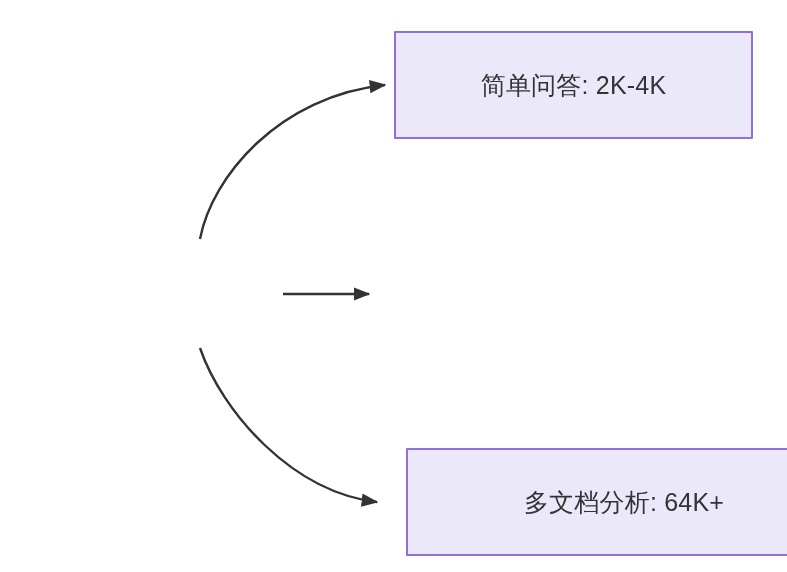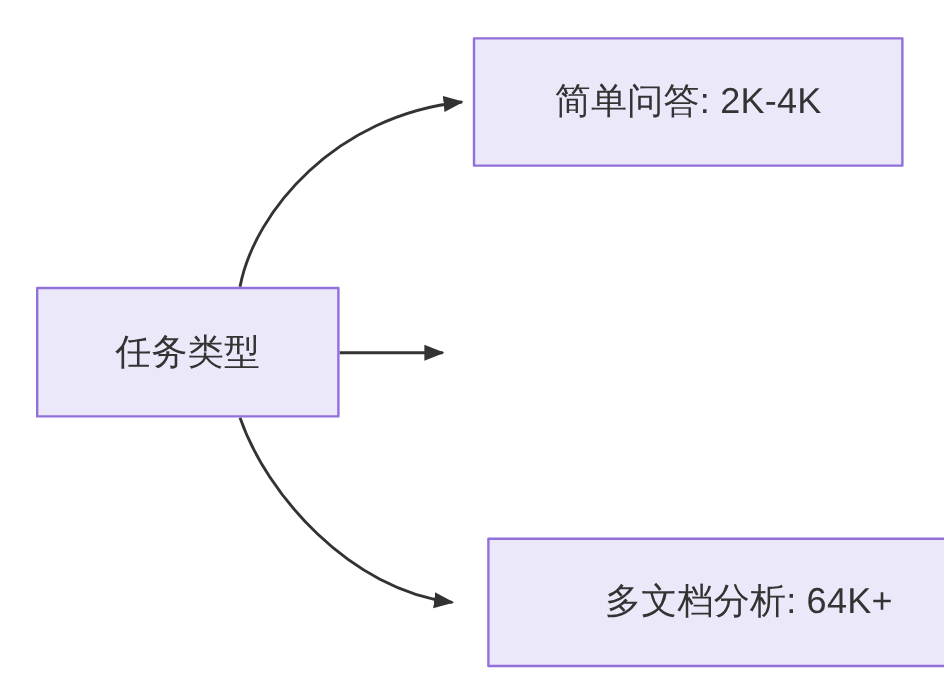--- a/index.html
+++ b/index.html
@@ -28,21 +28,21 @@
     background: #ebe8fa;
     border: 2px solid #9270db;
     border-radius: 1px;
     display: flex;
     align-items: center;
     justify-content: center;
     text-align: center;
   }
   .node-label {
     color: #333333;
-    font-size: 30px;
+    font-size: 25px;
     line-height: 1.2;
     letter-spacing: 0.2px;
     white-space: nowrap;
   }
   #node-source {
     left: 30px;
     top: 239px;
     width: 253px;
     height: 109px;
   }
@@ -78,23 +78,20 @@
       </marker>
     </defs>
 
     <path d="M200,239 C212,176 280,96 385,85" fill="none" stroke="#333333" stroke-width="2.4" marker-end="url(#arrowhead)"></path>
 
     <path d="M283,294 L369,294" fill="none" stroke="#333333" stroke-width="2.4" marker-end="url(#arrowhead)"></path>
 
     <path d="M200,348 C222,412 292,492 377,502" fill="none" stroke="#333333" stroke-width="2.4" marker-end="url(#arrowhead)"></path>
   </svg>
 
-  <div class="node" id="node-source">
-    <span class="node-label">任务类型</span>
-  </div>
 
   <div class="node" id="node-task-0">
     <span class="node-label">简单问答: 2K-4K</span>
   </div>
 
 
   <div class="node" id="node-task-2">
     <span class="node-label">多文档分析: 64K+</span>
   </div>
 

